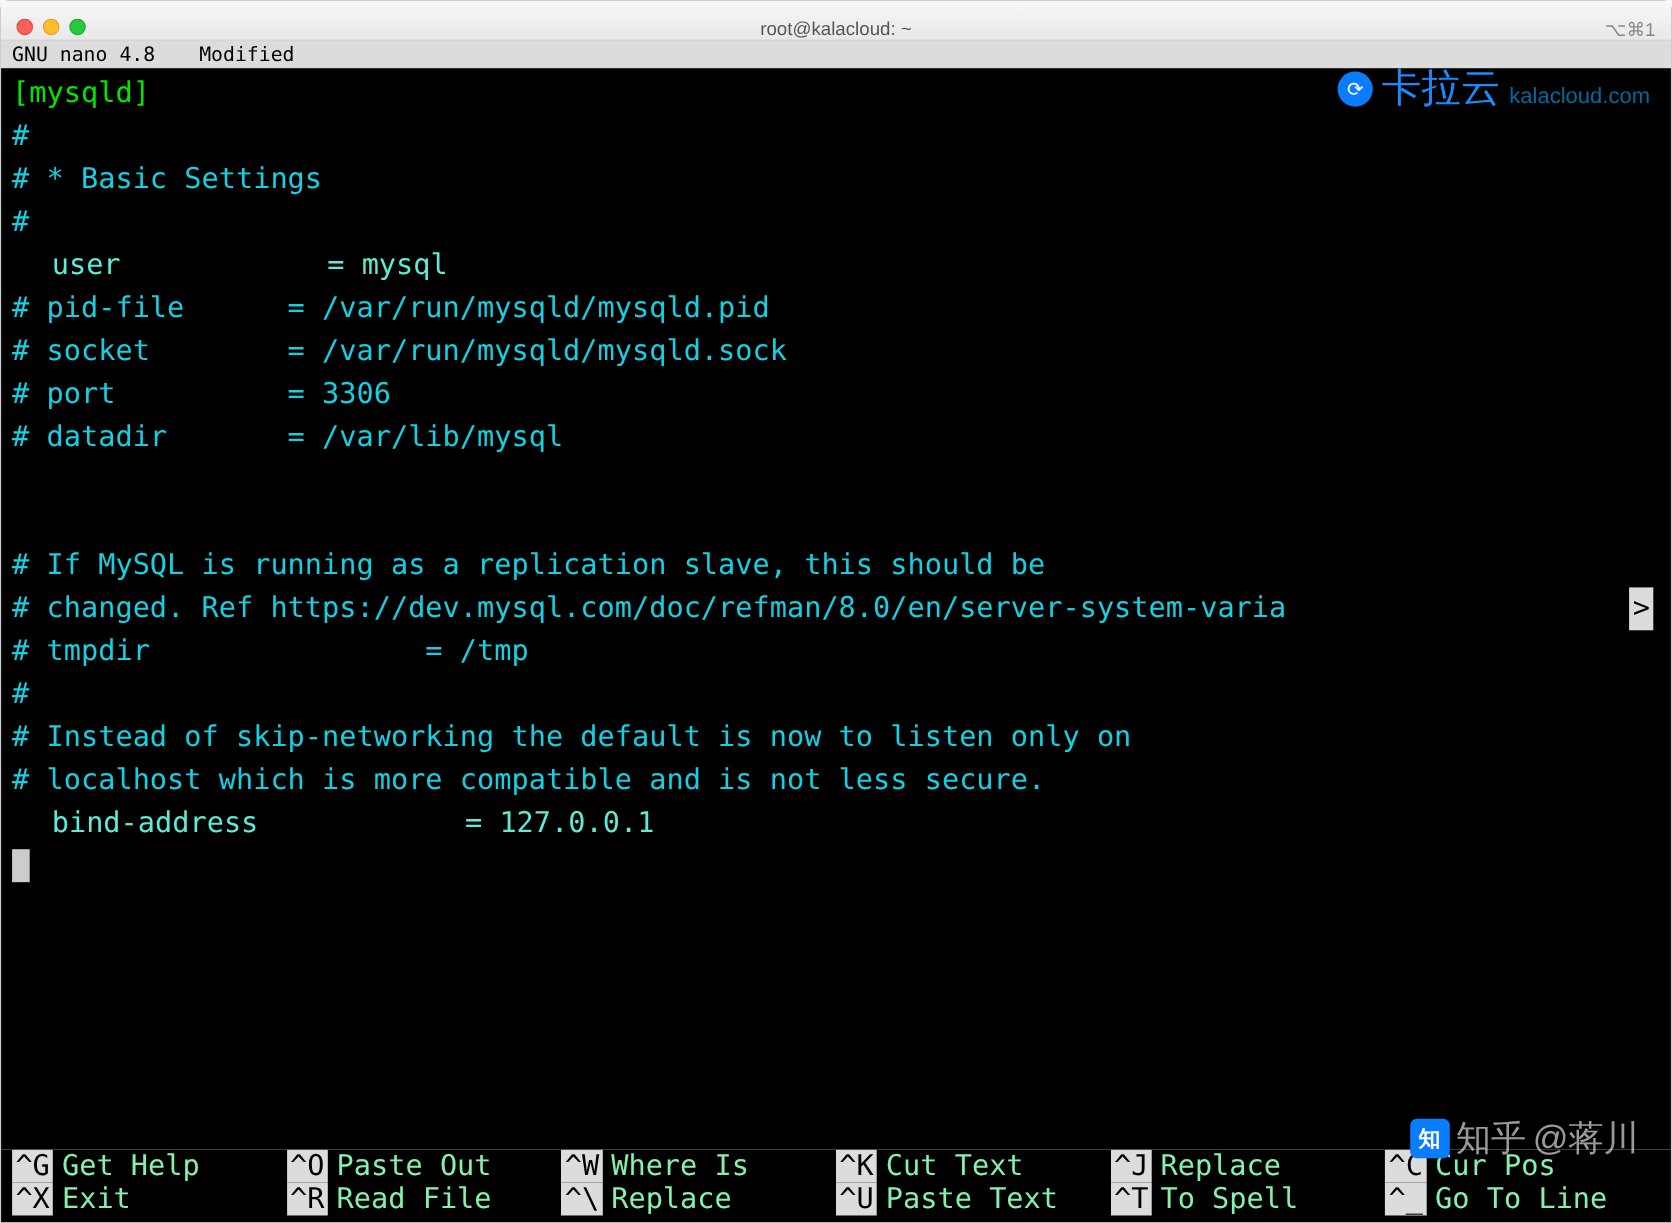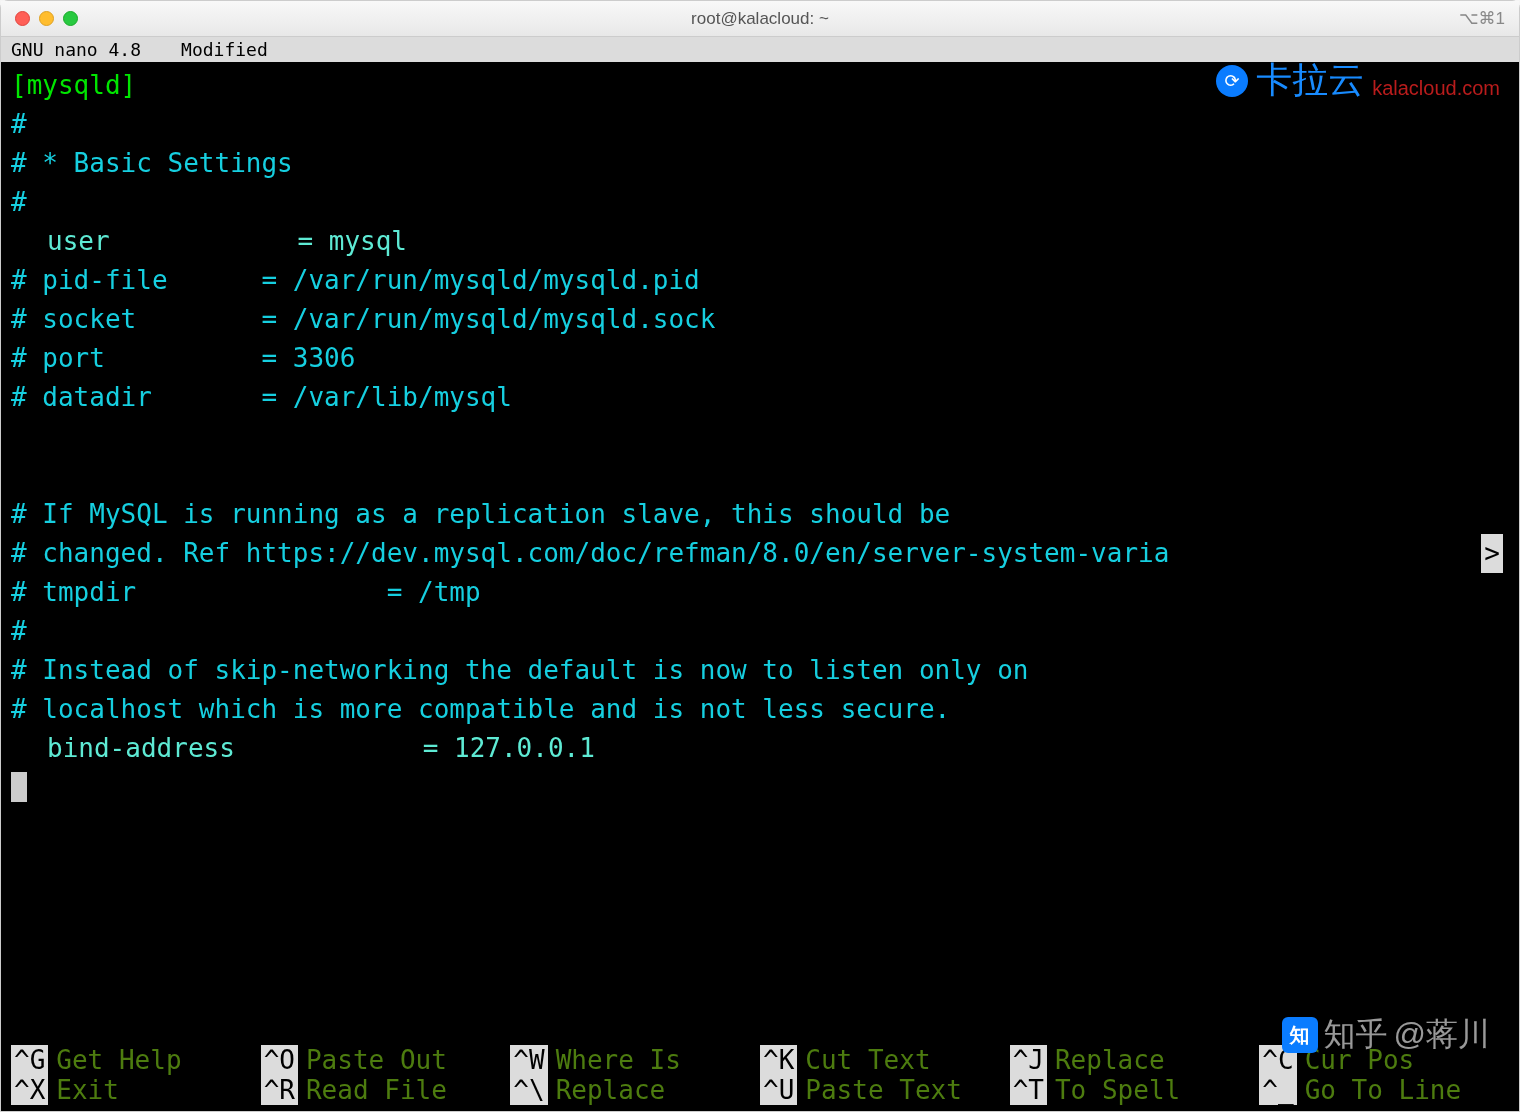--- a/index.html
+++ b/index.html
@@ -17,21 +17,20 @@
       border: 1px solid #ccc;
       border-radius: 8px 8px 0 0;
       display: flex;
       flex-direction: column;
     }
     .titlebar {
       height: 36px;
       background: linear-gradient(to bottom, #f8f8f8, #e8e8e8);
       border-bottom: 1px solid #ccc;
       display: flex;
-      align-items: center;
       padding: 16px 14px;
       position: relative;
     }
     .traffic-lights {
       display: flex;
       gap: 9px;
     }
     .light {
       width: 15px;
       height: 15px;
@@ -83,21 +82,21 @@
     }
     .watermark-top .brand-cn {
       font-family: -apple-system, sans-serif;
       font-size: 36px;
       color: #188bff;
       font-weight: 500;
     }
     .watermark-top .brand-en {
       font-family: -apple-system, sans-serif;
       font-size: 20px;
-      color: #b91c1c;
+      color: #0369a1;
       margin-top: 16px;
     }
     .terminal {
       flex: 1;
       background: #000;
       color: #fff;
       padding: 4px 10px 0 10px;
       font-size: 26px;
       line-height: 1.5;
       white-space: pre;
@@ -136,21 +135,21 @@
       padding-right: 10px;
     }
     .shortcut .key {
       background: #dcdcdc;
       color: #000;
       padding: 0 3px;
       margin-right: 8px;
       font-weight: normal;
     }
     .shortcut .label {
-      color: #4d7c0f;
+      color: #86efac;
     }
     .watermark-bottom {
       position: absolute;
       right: 30px;
       bottom: 55px;
       font-family: -apple-system, "PingFang SC", sans-serif;
       font-size: 32px;
       color: rgba(255,255,255,0.6);
       display: flex;
       align-items: center;

